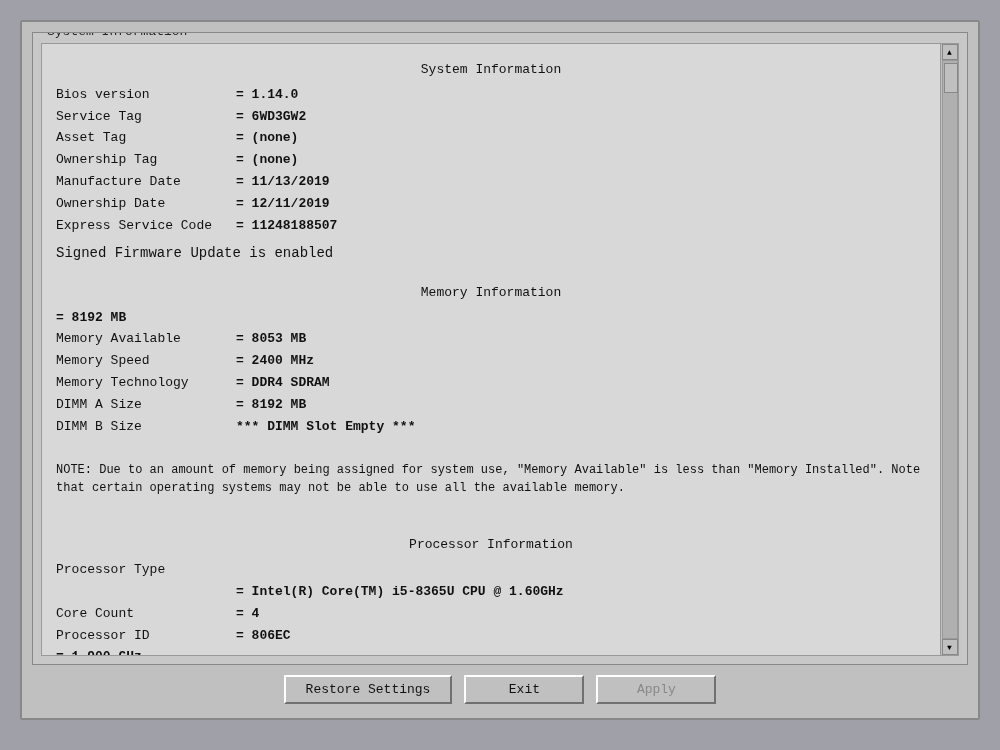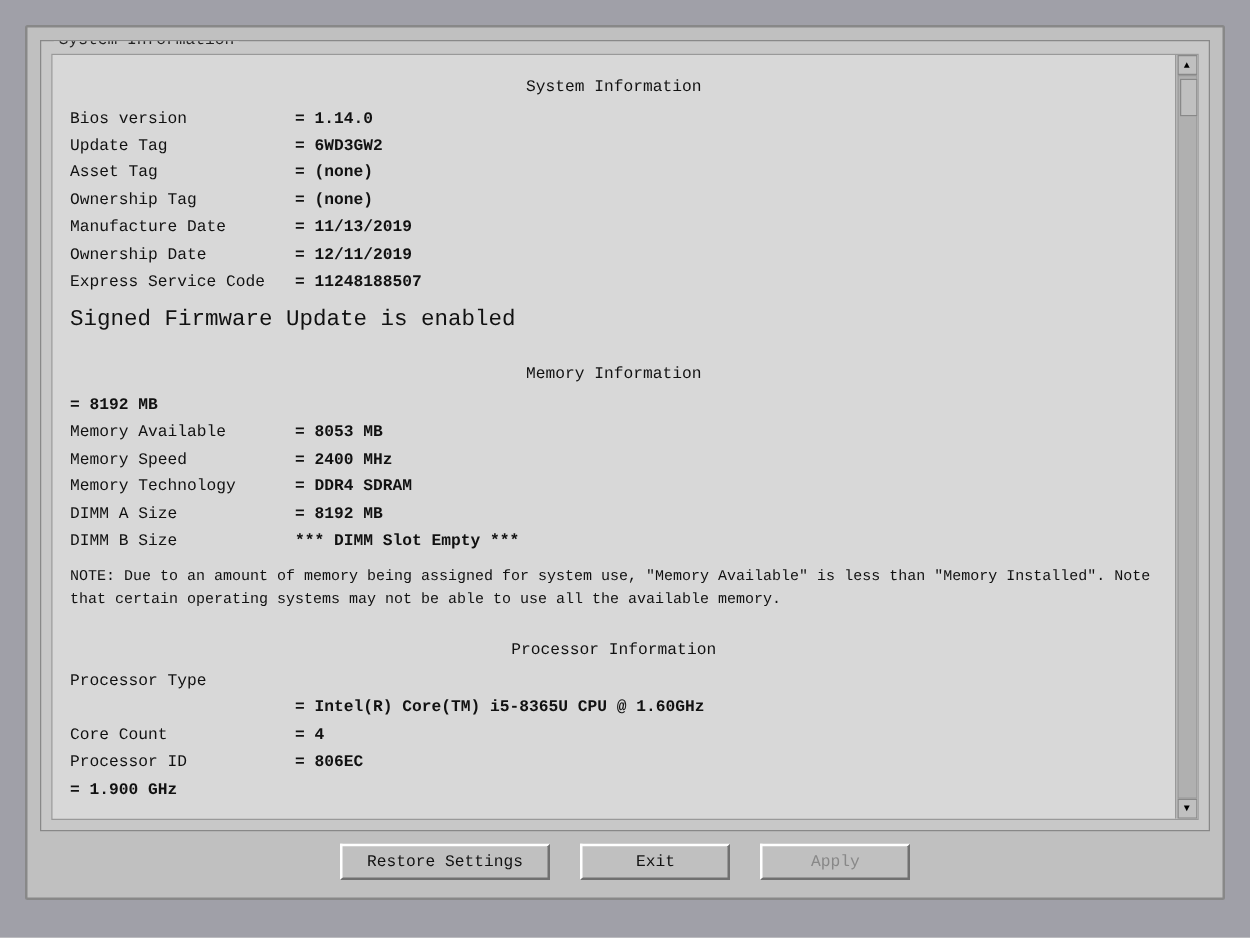--- a/index.html
+++ b/index.html
@@ -142,34 +142,34 @@
 
     .info-value {
       color: #111;
       font-size: 13px;
       font-weight: bold;
     }
 
     .note-text {
       font-size: 12px;
       color: #111;
-      margin: 8px 0;
+      margin: 24px 0;
       line-height: 1.5;
     }
 
     .spacer {
       height: 8px;
     }
 
     .bottom-bar {
       display: flex;
       flex-direction: row;
       justify-content: center;
       align-items: flex-end;
-      gap: 24px;
+      gap: 12px;
       padding: 10px 0 4px 0;
     }
 
     .bottom-btn {
       background: #c0c0c0;
       border-top: 2px solid #ffffff;
       border-left: 2px solid #ffffff;
       border-right: 2px solid #707070;
       border-bottom: 2px solid #707070;
       padding: 5px 20px;
@@ -181,41 +181,41 @@
       color: #111;
     }
 
     .bottom-btn:disabled, .bottom-btn.disabled {
       color: #888;
       cursor: default;
     }
 
     .signed-fw {
       margin: 6px 0 4px 0;
-      font-size: 18px;
+      font-size: 14px;
     }
   </style>
 </head>
 <body>
 
 <div class="outer-panel">
   <div class="system-info-group">
     <span class="group-legend">System Information</span>
     <div class="inner-box">
       <div class="scroll-content">
 
         <div class="section-title">System Information</div>
 
         <div id="sys-fields">
             <div class="info-row">
               <span class="info-label">Bios version</span>
               <span class="info-value">= 1.14.0</span>
             </div>
             <div class="info-row">
-              <span class="info-label">Update Tag</span>
+              <span class="info-label">Service Tag</span>
               <span class="info-value">= 6WD3GW2</span>
             </div>
             <div class="info-row">
               <span class="info-label">Asset Tag</span>
               <span class="info-value">= (none)</span>
             </div>
             <div class="info-row">
               <span class="info-label">Ownership Tag</span>
               <span class="info-value">= (none)</span>
             </div>

